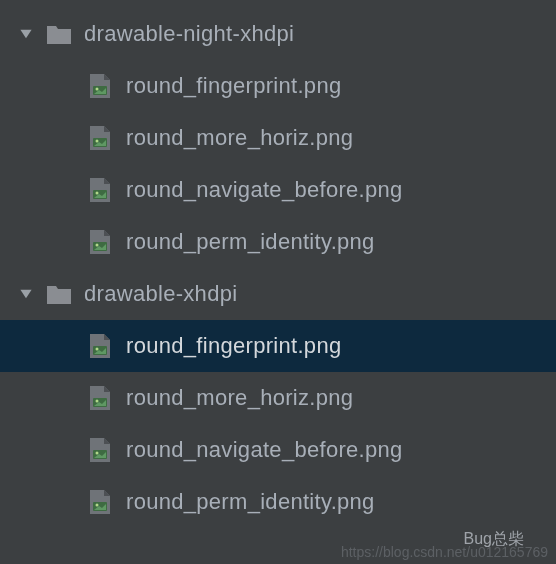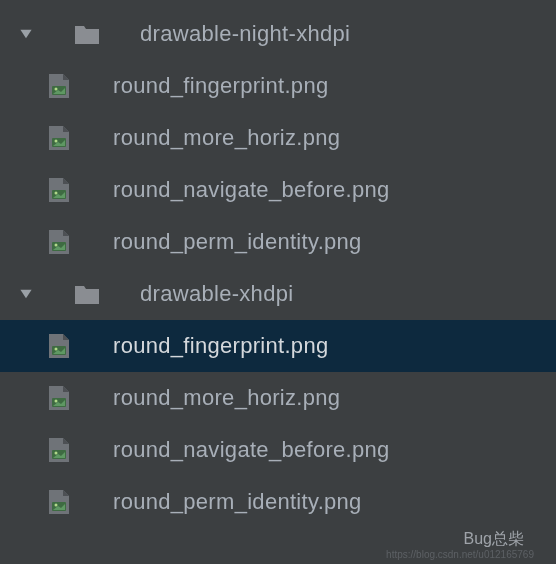--- a/index.html
+++ b/index.html
@@ -19,31 +19,30 @@
     }
     .tree {
       padding-top: 8px;
     }
     .tree-row {
       display: flex;
       align-items: center;
       height: 52px;
       padding-left: 16px;
       white-space: nowrap;
-      gap: 28px;
     }
     .tree-row.selected {
       background: #0d293e;
       color: #d4d8dc;
     }
     .indent-1 {
       padding-left: 16px;
     }
     .indent-2 {
-      padding-left: 47px;
+      padding-left: 88px;
     }
     .arrow {
       width: 20px;
       height: 20px;
       display: flex;
       align-items: center;
       justify-content: center;
       margin-right: 10px;
       flex-shrink: 0;
     }
@@ -68,22 +67,22 @@
     }
     .file-icon svg {
       display: block;
     }
     .label {
       letter-spacing: 0.3px;
     }
     .watermark {
       position: absolute;
       bottom: 4px;
-      right: 22px;
-      font-size: 10px;
+      right: 8px;
+      font-size: 14px;
       color: #6a6e73;
       opacity: 0.7;
       text-align: right;
     }
     .watermark-bug {
       position: absolute;
       bottom: 14px;
       right: 32px;
       font-size: 16px;
       color: #b8bdc4;

